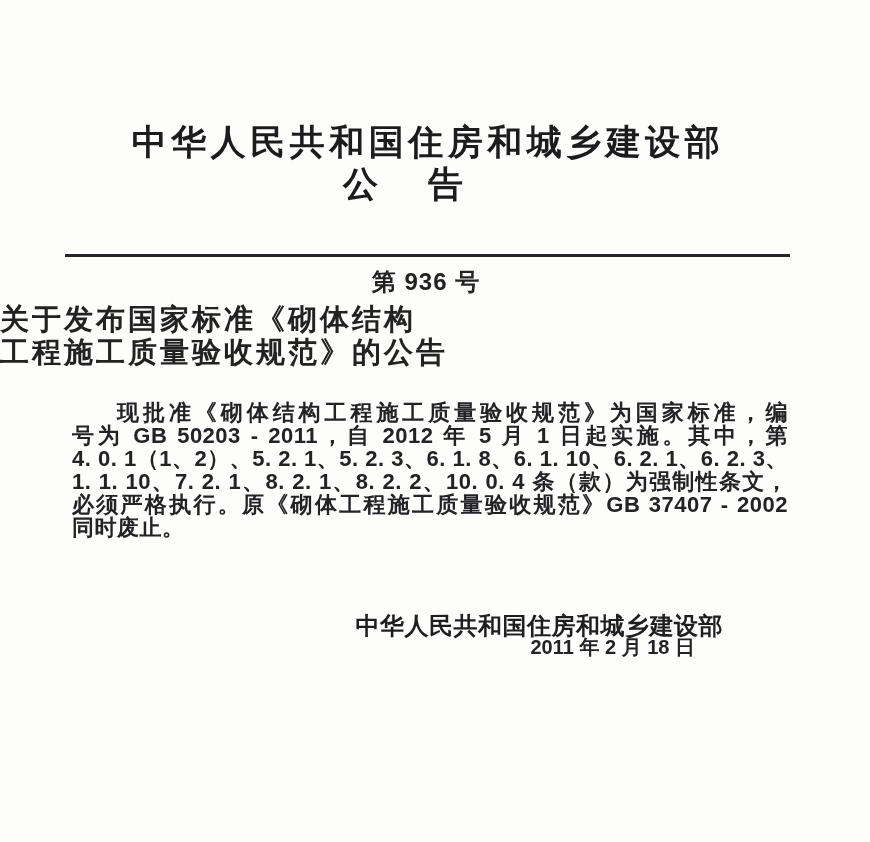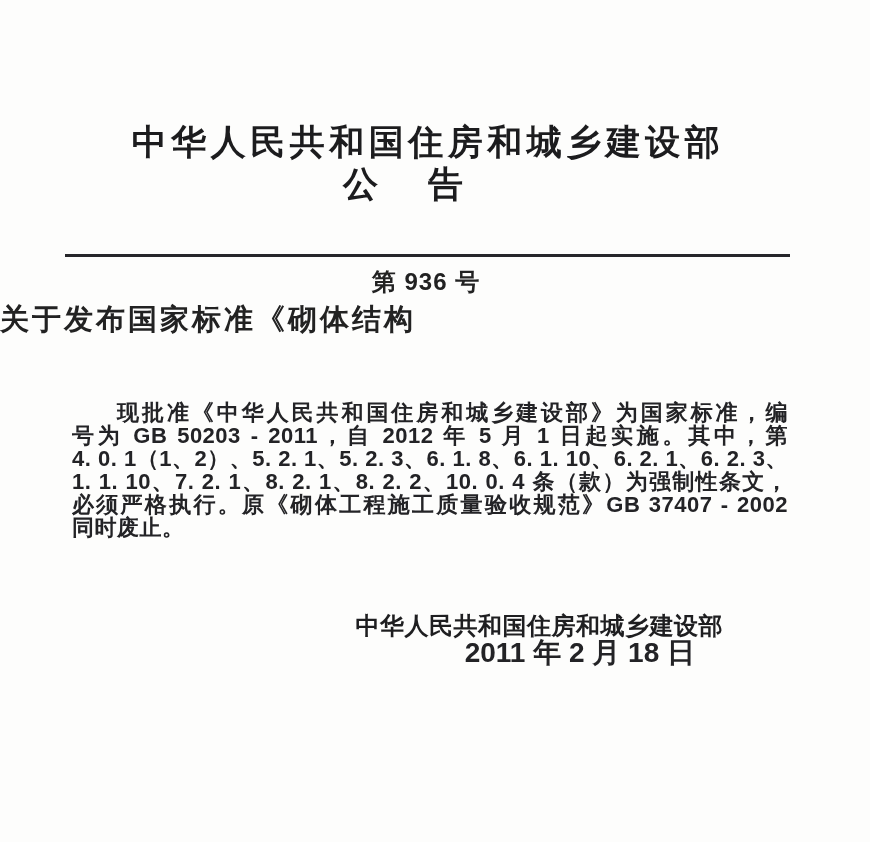--- a/index.html
+++ b/index.html
@@ -107,21 +107,21 @@
     font-size: 24px;
     font-weight: 700;
     letter-spacing: 0.5px;
     color: #1e1e20;
     white-space: nowrap;
   }
   .sig-date {
     position: absolute;
     top: 634px;
     right: 175px;
-    font-size: 28px;
+    font-size: 20px;
     font-weight: 600;
     color: #232326;
     white-space: nowrap;
   }
   
   .page-number {
     position: absolute;
     top: 786px;
     left: 736px;
     width: 22px;
@@ -143,24 +143,25 @@
     <span>公</span>
     <span>告</span>
   </div>
 
   <div class="doc-number">第 936 号</div>
 
   <div class="h-rule"></div>
 
   <div class="subtitle">
     <div>关于发布国家标准《砌体结构</div>
+    <div>工程施工质量验收规范》的公告</div>
   </div>
 
   <div class="body-text">
-    <div class="body-line stretch indent">现批准《中华人民共和国住房和城乡建设部》为国家标准，编</div>
+    <div class="body-line stretch indent">现批准《砌体结构工程施工质量验收规范》为国家标准，编</div>
     <div class="body-line stretch">号为 GB 50203 - 2011，自 2012 年 5 月 1 日起实施。其中，第</div>
     <div class="body-line stretch">4. 0. 1（1、2）、5. 2. 1、5. 2. 3、6. 1. 8、6. 1. 10、6. 2. 1、6. 2. 3、</div>
     <div class="body-line stretch">1. 1. 10、7. 2. 1、8. 2. 1、8. 2. 2、10. 0. 4 条（款）为强制性条文，</div>
     <div class="body-line stretch">必须严格执行。原《砌体工程施工质量验收规范》GB 37407 - 2002</div>
     <div class="body-line">同时废止。</div>
   </div>
 
   <div class="signature">中华人民共和国住房和城乡建设部</div>
 
   <div class="sig-date">2011 年 2 月 18 日</div>

